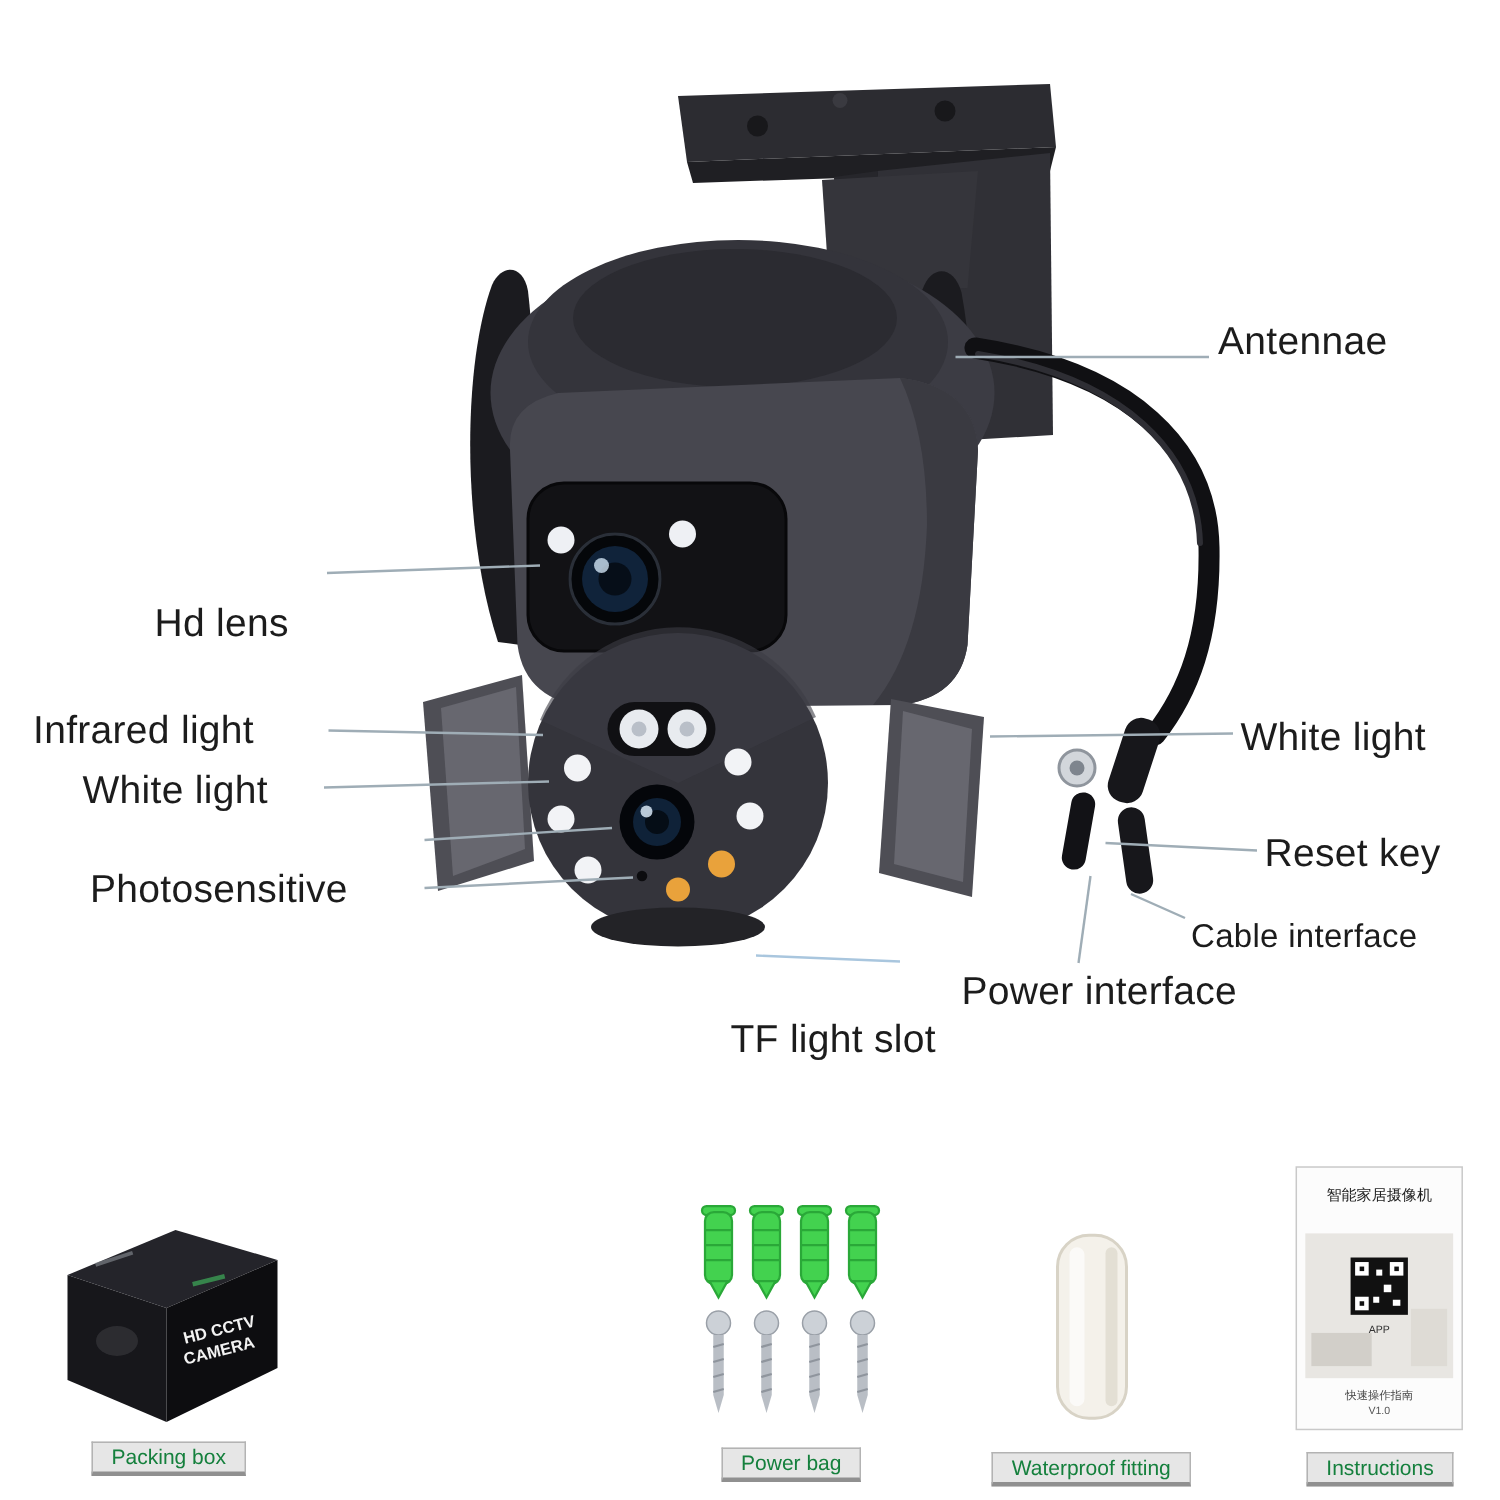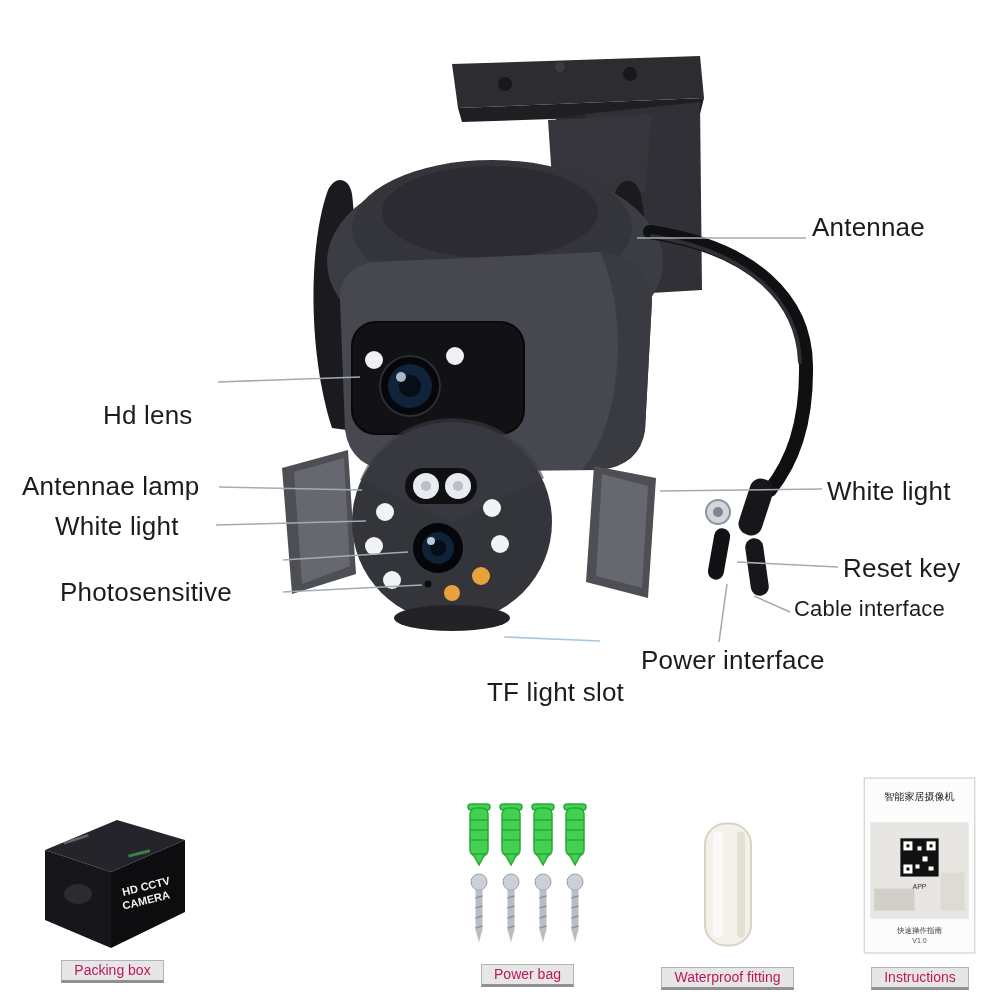--- a/index.html
+++ b/index.html
@@ -21,21 +21,21 @@
   }
   .callout.small { font-size:22px; }
   .accessory { position:absolute; text-align:center; }
   .acc-label {
     display:inline-block;
     background:#e6e6e6;
     border:1px solid #b3b3b3;
     border-bottom:3px solid #909090;
     padding:1px 12px 2px;
     font-size:14px;
-    color:#be185d;
+    color:#15803d;
     margin-top:6px;
     white-space:nowrap;
   }
   .acc-label.tiny { font-size:12.5px; }
 </style>
 </head>
 <body>
 
 <div class="stage">
 
@@ -155,26 +155,26 @@
       <line x1="660" y1="491" x2="822" y2="489"></line>
       <line x1="737" y1="562" x2="838" y2="567"></line>
       <line x1="754" y1="596" x2="790" y2="612"></line>
       <line x1="727" y1="584" x2="719" y2="642"></line>
       <line x1="504" y1="637" x2="600" y2="641" stroke="#a9c6de"></line>
     </g>
   </svg>
 
   <div class="callout" style="left:812px; top:212px;">Antennae</div>
   <div class="callout" style="left:103px; top:368px;margin-top:32px;">Hd lens</div>
-  <div class="callout" style="left:22px; top:471px;">Antennae lamp</div>
+  <div class="callout" style="left:22px; top:471px;">Infrared light</div>
   <div class="callout" style="left:55px; top:511px;">White light</div>
   <div class="callout" style="left:60px; top:577px;">Photosensitive</div>
   <div class="callout" style="left:827px; top:476px;">White light</div>
   <div class="callout" style="left:843px; top:553px;">Reset key</div>
-  <div class="callout small" style="left:794px; top:596px;text-align:right;">Cable interface</div>
+  <div class="callout small" style="left:794px; top:611px;text-align:right;">Cable interface</div>
   <div class="callout" style="left:641px; top:645px;">Power interface</div>
   <div class="callout" style="left:487px; top:677px;">TF light slot</div>
 
   <div class="accessory" style="left:30px; top:808px; width:165px;">
     <svg width="160" height="142" viewBox="0 0 160 142">
       <polygon points="12,42 84,12 152,32 78,64" fill="#24242a"></polygon>
       <polygon points="12,42 78,64 78,140 12,112" fill="#17171b"></polygon>
       <polygon points="78,64 152,32 152,104 78,140" fill="#0d0d10"></polygon>
       <ellipse cx="45" cy="86" rx="14" ry="10" fill="#3a3a40" opacity="0.6"></ellipse>
       <rect x="95" y="44" width="22" height="3" fill="#3fae5a" opacity="0.7" transform="rotate(-14 106 45)"></rect>

